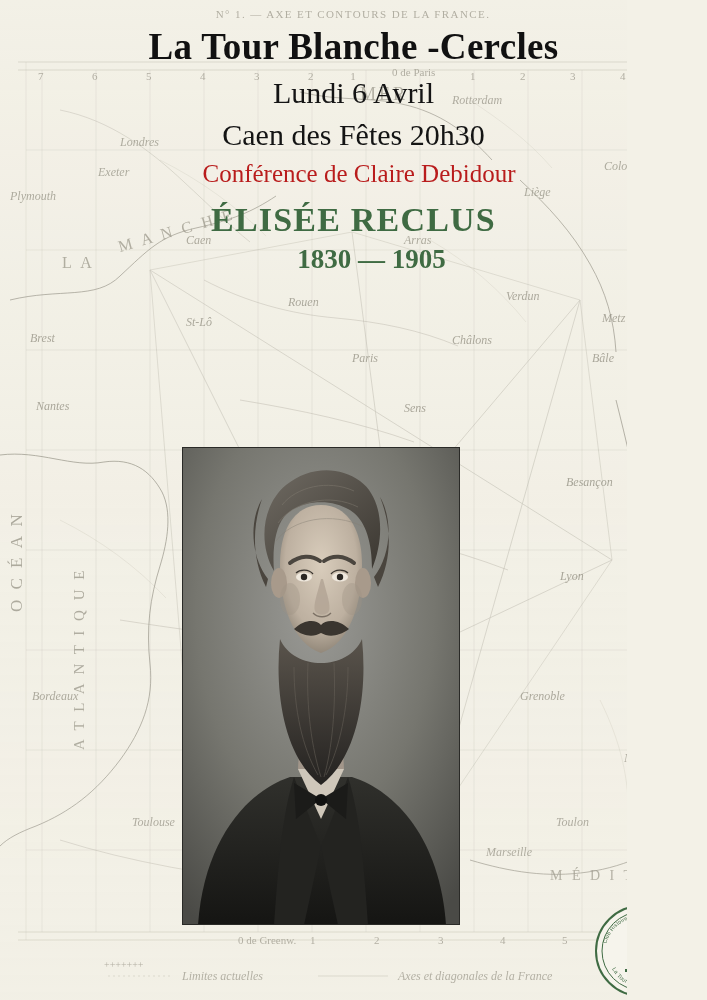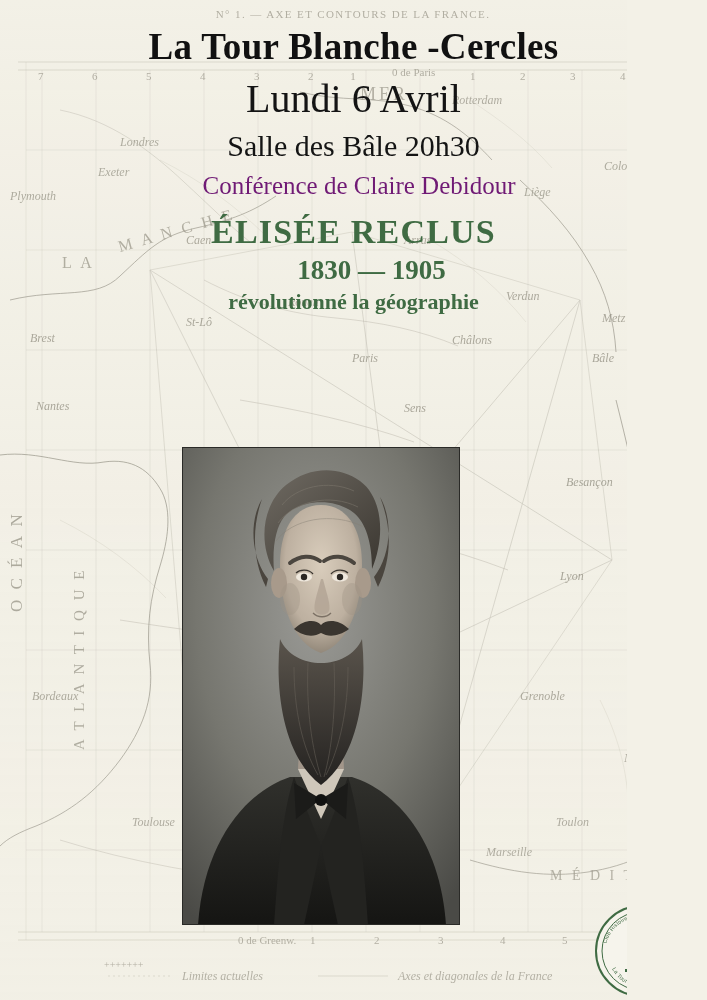--- a/index.html
+++ b/index.html
@@ -57,36 +57,36 @@
     padding-top: 26px;
     font-size: 37px;
     font-weight: bold;
     color: #111111;
     letter-spacing: 0.3px;
     line-height: 1.12;
   }
   .line-date {
     margin: 0;
     padding-top: 9px;
-    font-size: 40px;
+    font-size: 30px;
     color: #141414;
     line-height: 1.15;
   }
   .line-place {
     margin: 0;
     padding-top: 7px;
     font-size: 30px;
     color: #141414;
     line-height: 1.15;
   }
   .line-speaker {
     margin: 0;
     padding-top: 7px;
     font-size: 25px;
-    color: #701a75;
+    color: #b91c1c;
     line-height: 1.2;
     padding-left: 11px;
   }
   .line-name {
     margin: 0;
     padding-top: 12px;
     font-size: 34px;
     font-weight: bold;
     color: #3f6b43;
     letter-spacing: 1.2px;
@@ -315,25 +315,24 @@
       </g>
       <text class="mtxt" x="104" y="968" font-size="10">+++++++</text>
     </svg>
   </div>
 
   <div id="paper-tint"></div>
 
   <div class="text-block">
     <h1 class="line-title">La Tour Blanche -Cercles</h1>
     <p class="line-date">Lundi 6 Avril</p>
-    <p class="line-place">Salle des Bâle 20h30</p>
+    <p class="line-place">Caen des Fêtes 20h30</p>
     <p class="line-speaker">Conférence de Claire Debidour</p>
     <p class="line-name">ÉLISÉE RECLUS</p>
     <p class="line-years">1830 — 1905</p>
-    <p class="line-sub2">révolutionné la géographie</p>
   </div>
 
   <div id="portrait">
     <svg viewBox="0 0 278 478" xmlns="http://www.w3.org/2000/svg">
       <defs>
         <radialGradient id="bgGrad" cx="48%" cy="34%" r="78%">
           <stop offset="0%" stop-color="#9a9a96"></stop>
           <stop offset="55%" stop-color="#76766f"></stop>
           <stop offset="100%" stop-color="#4a4a46"></stop>
         </radialGradient>

